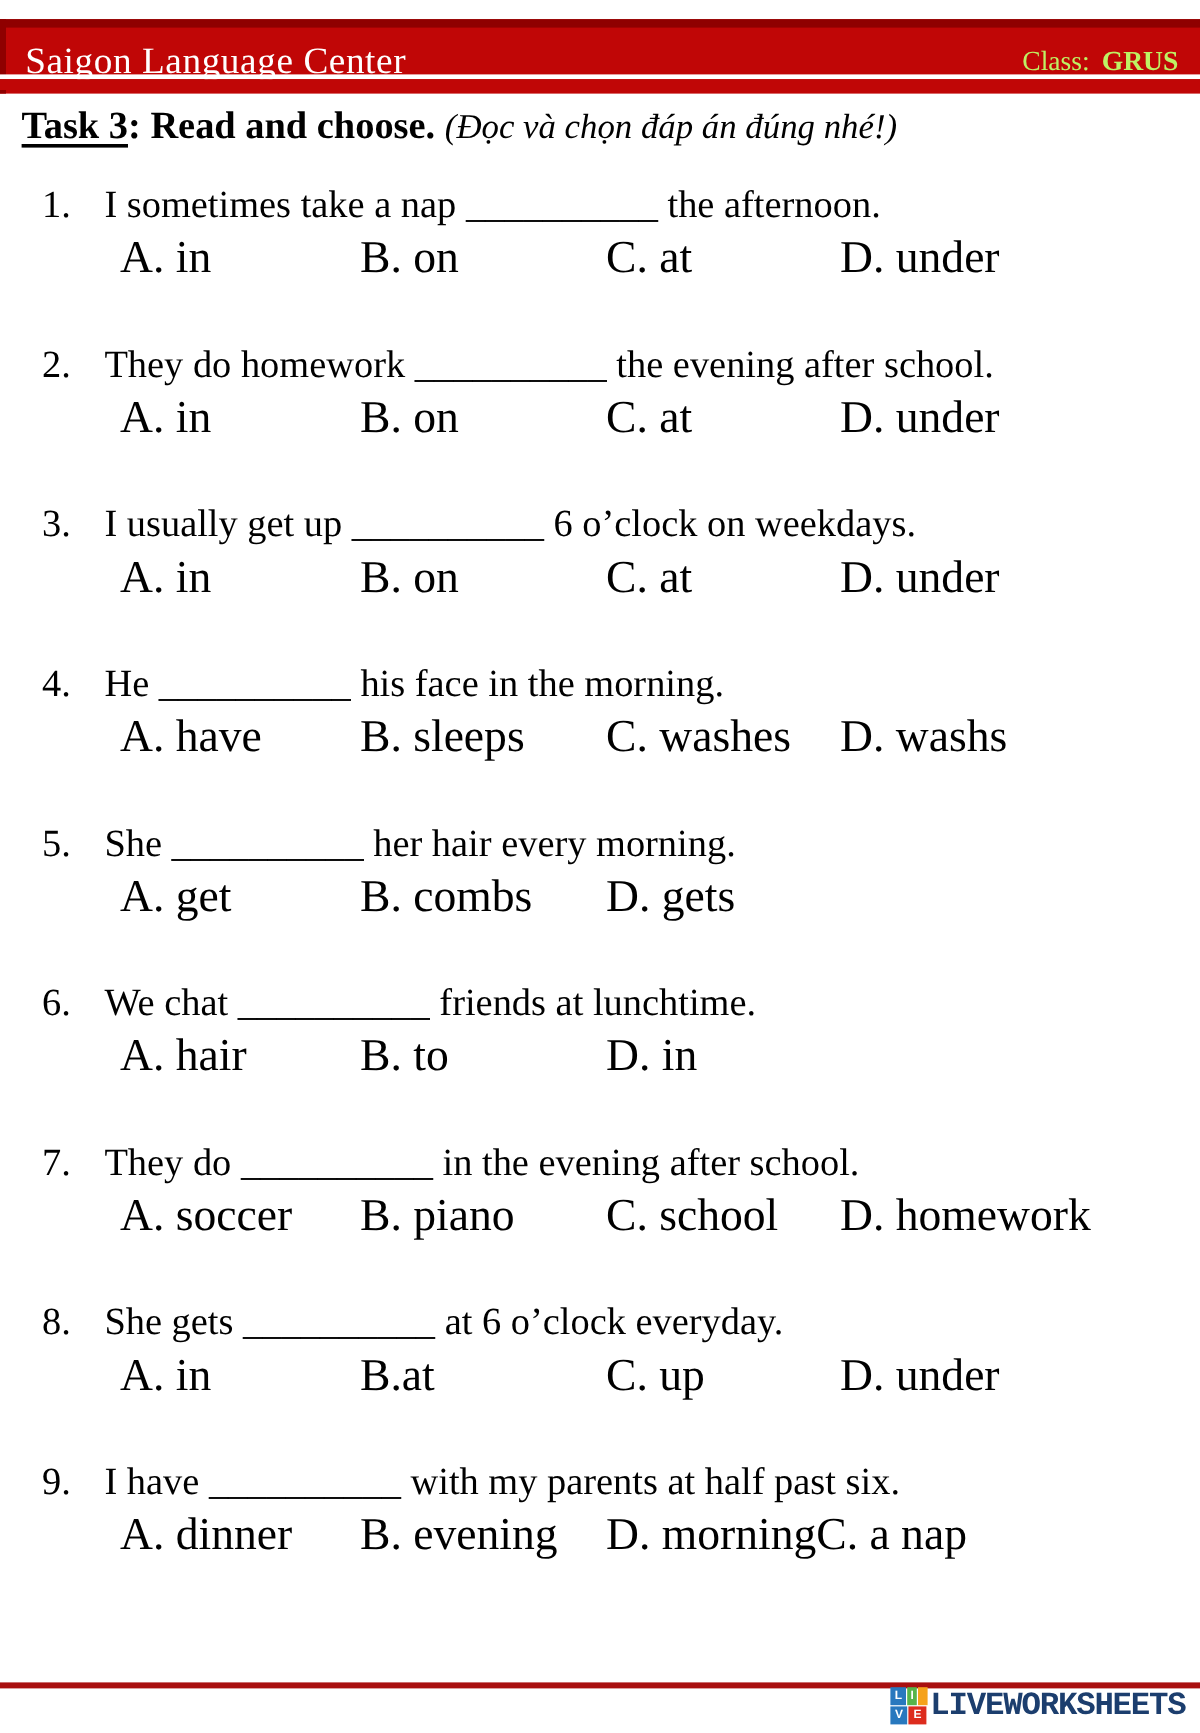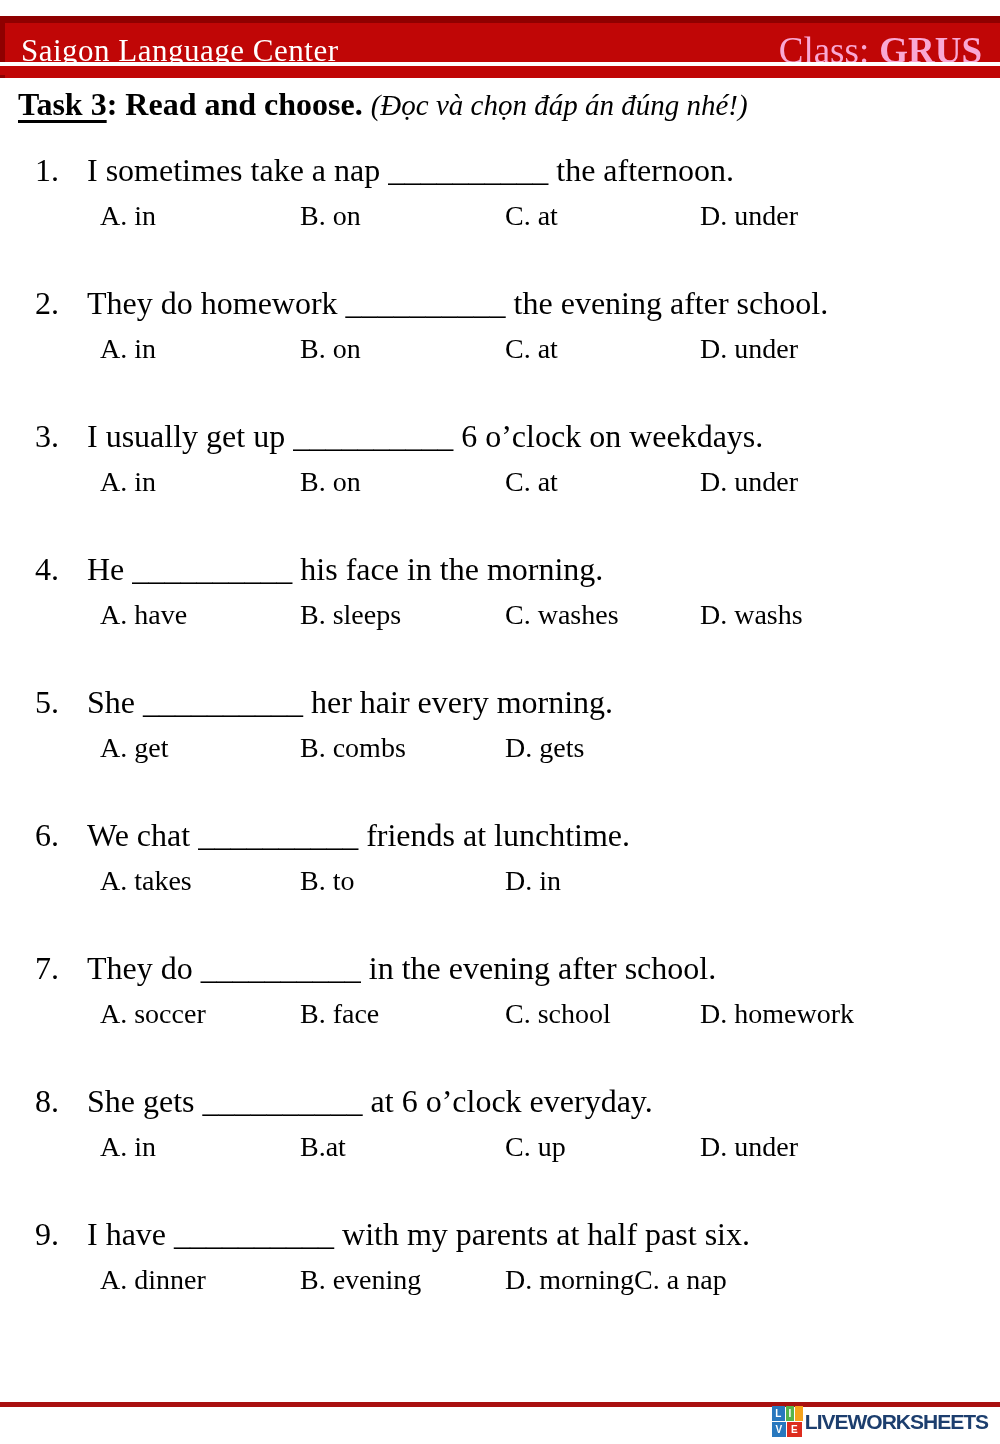--- a/index.html
+++ b/index.html
@@ -26,22 +26,22 @@
     align-items: center;
     justify-content: space-between;
     padding: 0 18px 0 16px;
   }
   .header-school {
     color: #ffffff;
     font-size: 31px;
     letter-spacing: 0.5px;
   }
   .header-class {
-    color: #f9a8d4;
-    font-size: 37px;
+    color: #bef264;
+    font-size: 23px;
     display: flex;
     gap: 10px;
   }
   .header-class .class-value { font-weight: bold; }
   .header-gap {
     position: absolute;
     top: 62px; left: 0; right: 0;
     height: 4px;
     background: #ffffff;
   }
@@ -83,21 +83,21 @@
   .question { margin-bottom: 43px; }
   .q-line {
     display: flex;
     font-size: 32px;
     line-height: 45px;
     white-space: nowrap;
   }
   .q-num { flex: none; width: 52px; }
   .q-opts {
     display: flex;
-    font-size: 28px;
+    font-size: 38px;
     line-height: 45px;
     margin-left: 65px;
     white-space: nowrap;
   }
   .opt { cursor: pointer; }
   .opt-a { width: 200px; }
   .opt-b { width: 205px; }
   .opt-c { width: 195px; }
 
   
@@ -127,23 +127,23 @@
     font-weight: bold;
     font-size: 10px;
     line-height: 1;
   }
   .tile-l { width: 13px; background: #2878be; }
   .tile-i { width: 8px;  background: #56b44a; }
   .tile-x { width: 8px;  background: #f5a21b; }
   .tile-v { width: 14px; background: #2878be; }
   .tile-e { width: 15px; background: #dd2c1e; }
   .lw-wordmark {
-    font-family: Liberation Sans, sans-serif;
+    font-family: Liberation Mono, monospace;
     font-weight: bold;
-    font-size: 21px;
+    font-size: 27px;
     letter-spacing: -1px;
     color: #1c3e6e;
   }
 </style>
 </head>
 <body>
 
 <div class="page">
 
   <div class="header-band">
@@ -226,34 +226,34 @@
         <span class="opt opt-d">D. gets</span>
       </div>
     </div>
 
     <div class="question">
       <div class="q-line">
         <span class="q-num">6.</span>
         <span class="q-text">We chat __________ friends at lunchtime.</span>
       </div>
       <div class="q-opts">
-        <span class="opt opt-a">A. takes</span>
+        <span class="opt opt-a">A. hair</span>
         <span class="opt opt-b">B. to</span>
         <span class="opt opt-d">D. in</span>
       </div>
     </div>
 
     <div class="question">
       <div class="q-line">
         <span class="q-num">7.</span>
         <span class="q-text">They do __________ in the evening after school.</span>
       </div>
       <div class="q-opts">
         <span class="opt opt-a">A. soccer</span>
-        <span class="opt opt-b">B. face</span>
+        <span class="opt opt-b">B. piano</span>
         <span class="opt opt-c">C. school</span>
         <span class="opt opt-d">D. homework</span>
       </div>
     </div>
 
     <div class="question">
       <div class="q-line">
         <span class="q-num">8.</span>
         <span class="q-text">She gets __________ at 6 o’clock everyday.</span>
       </div>

